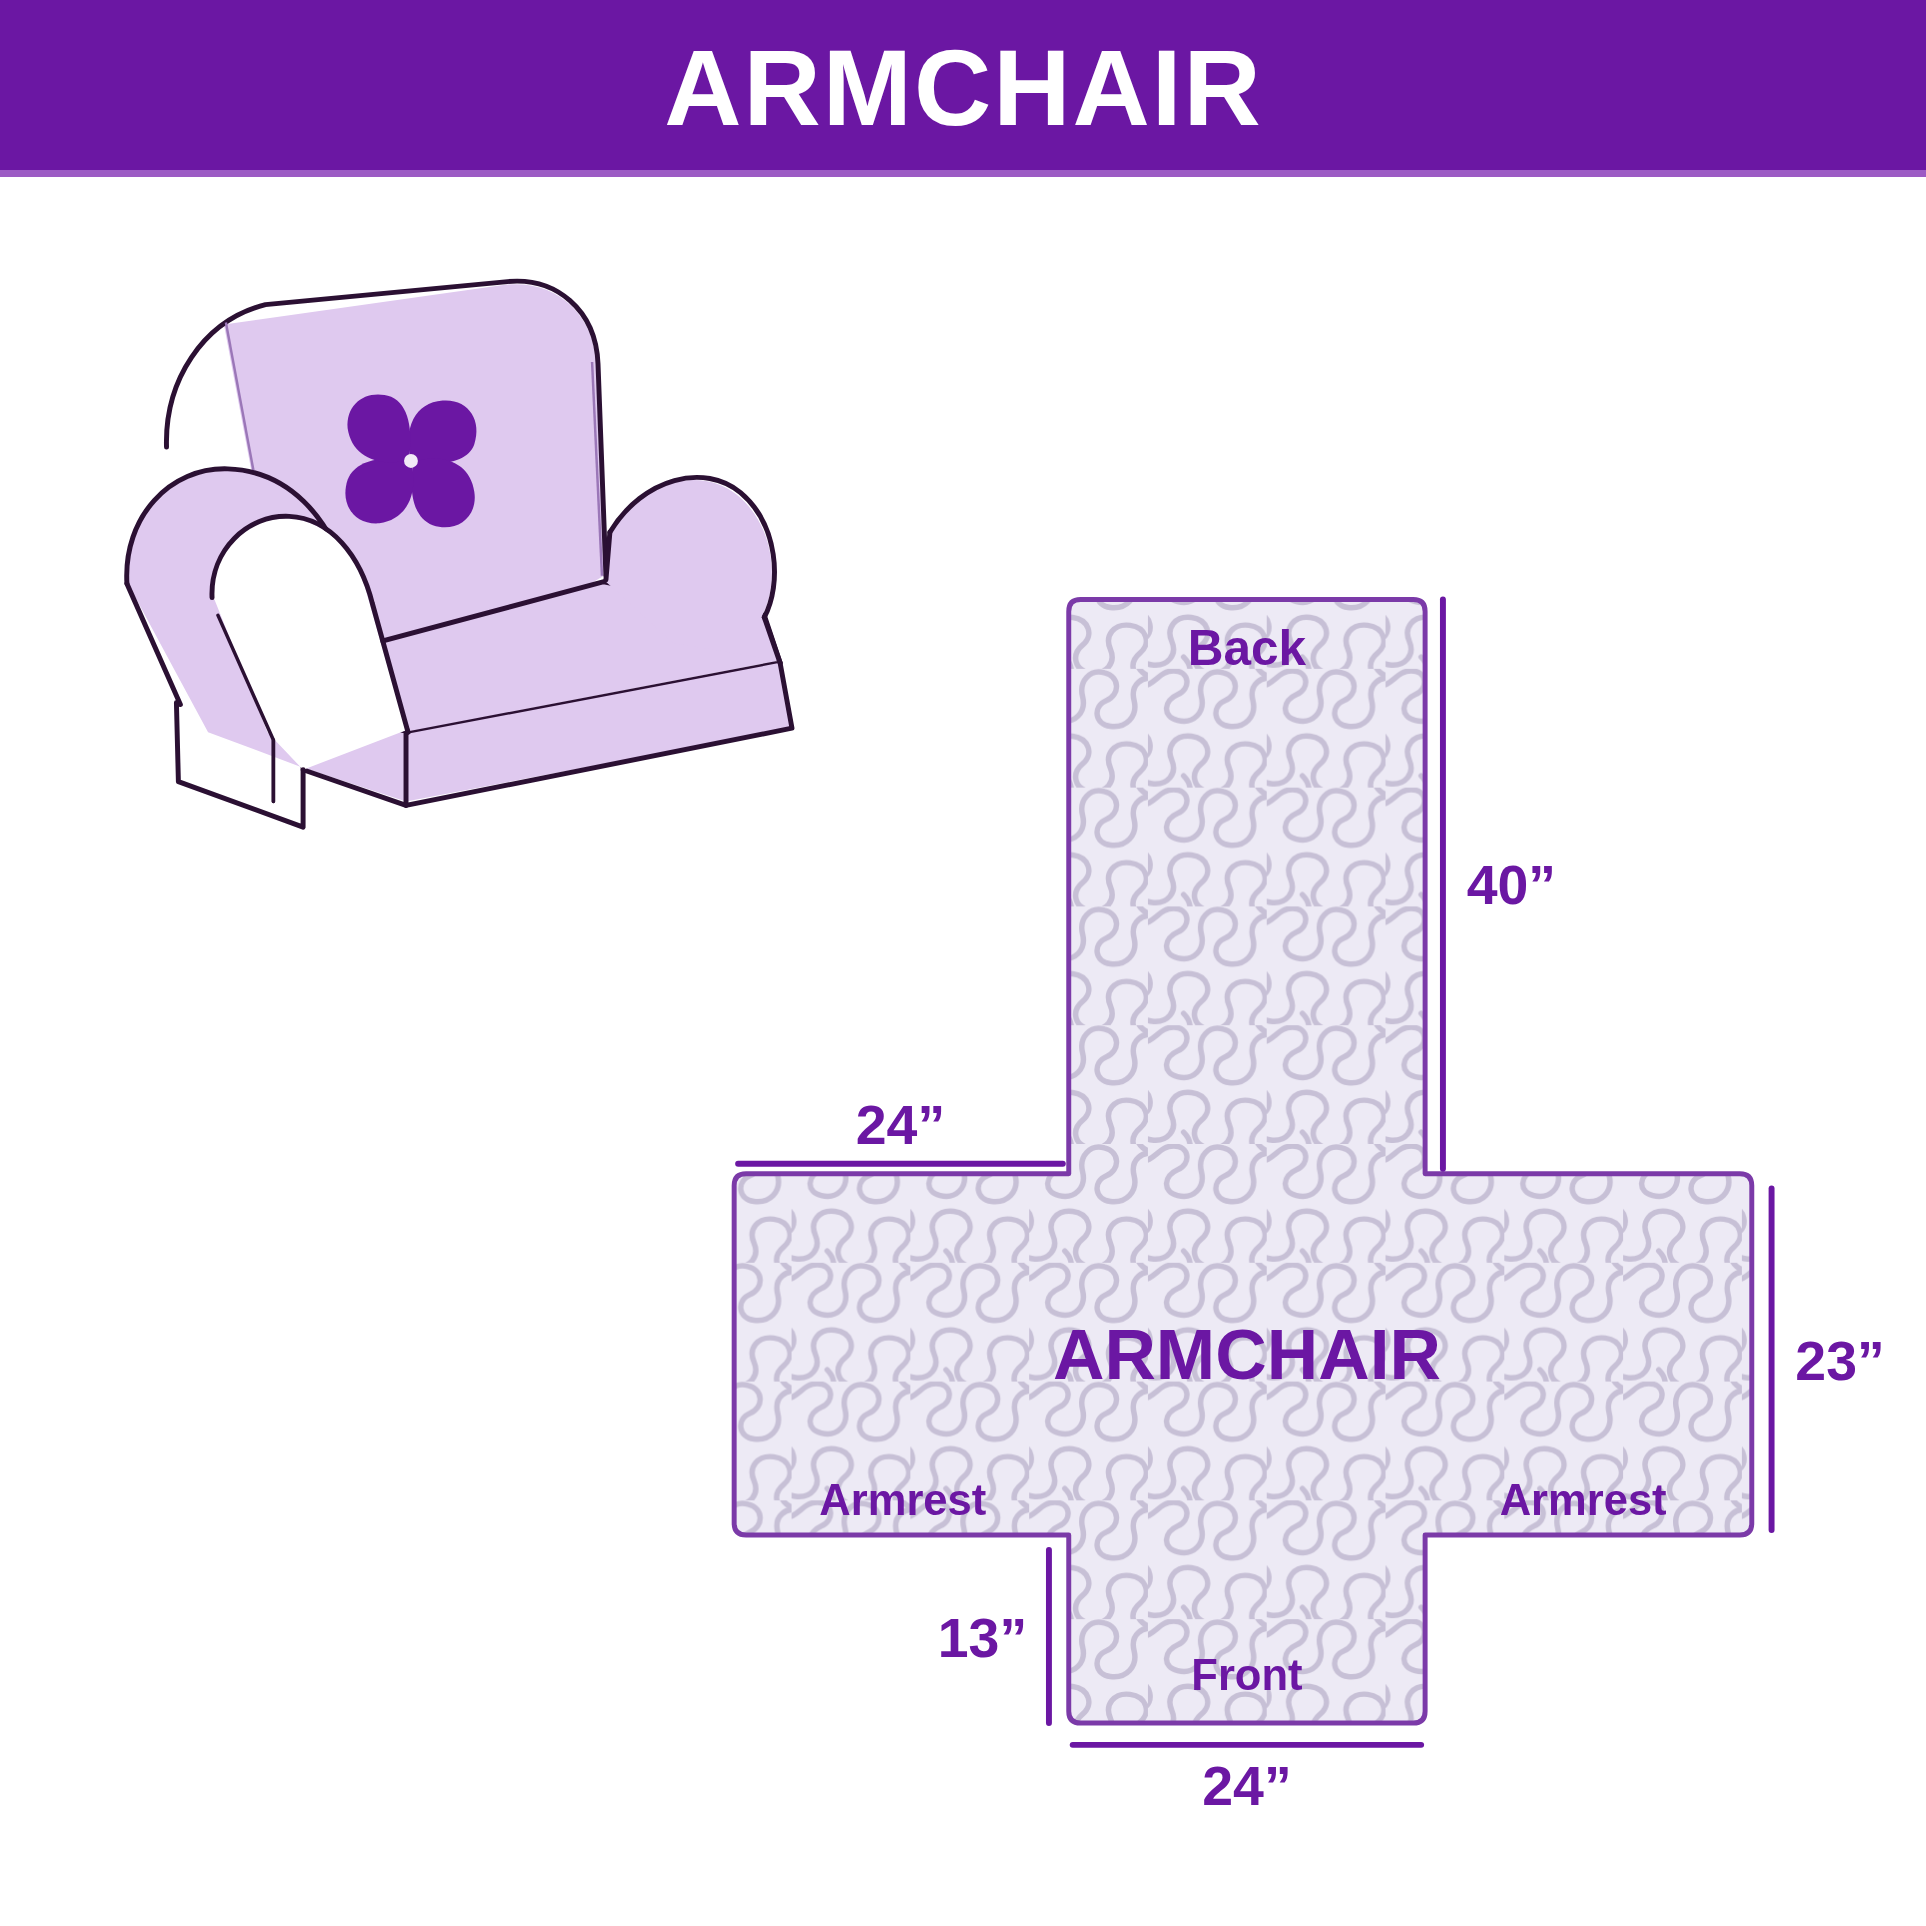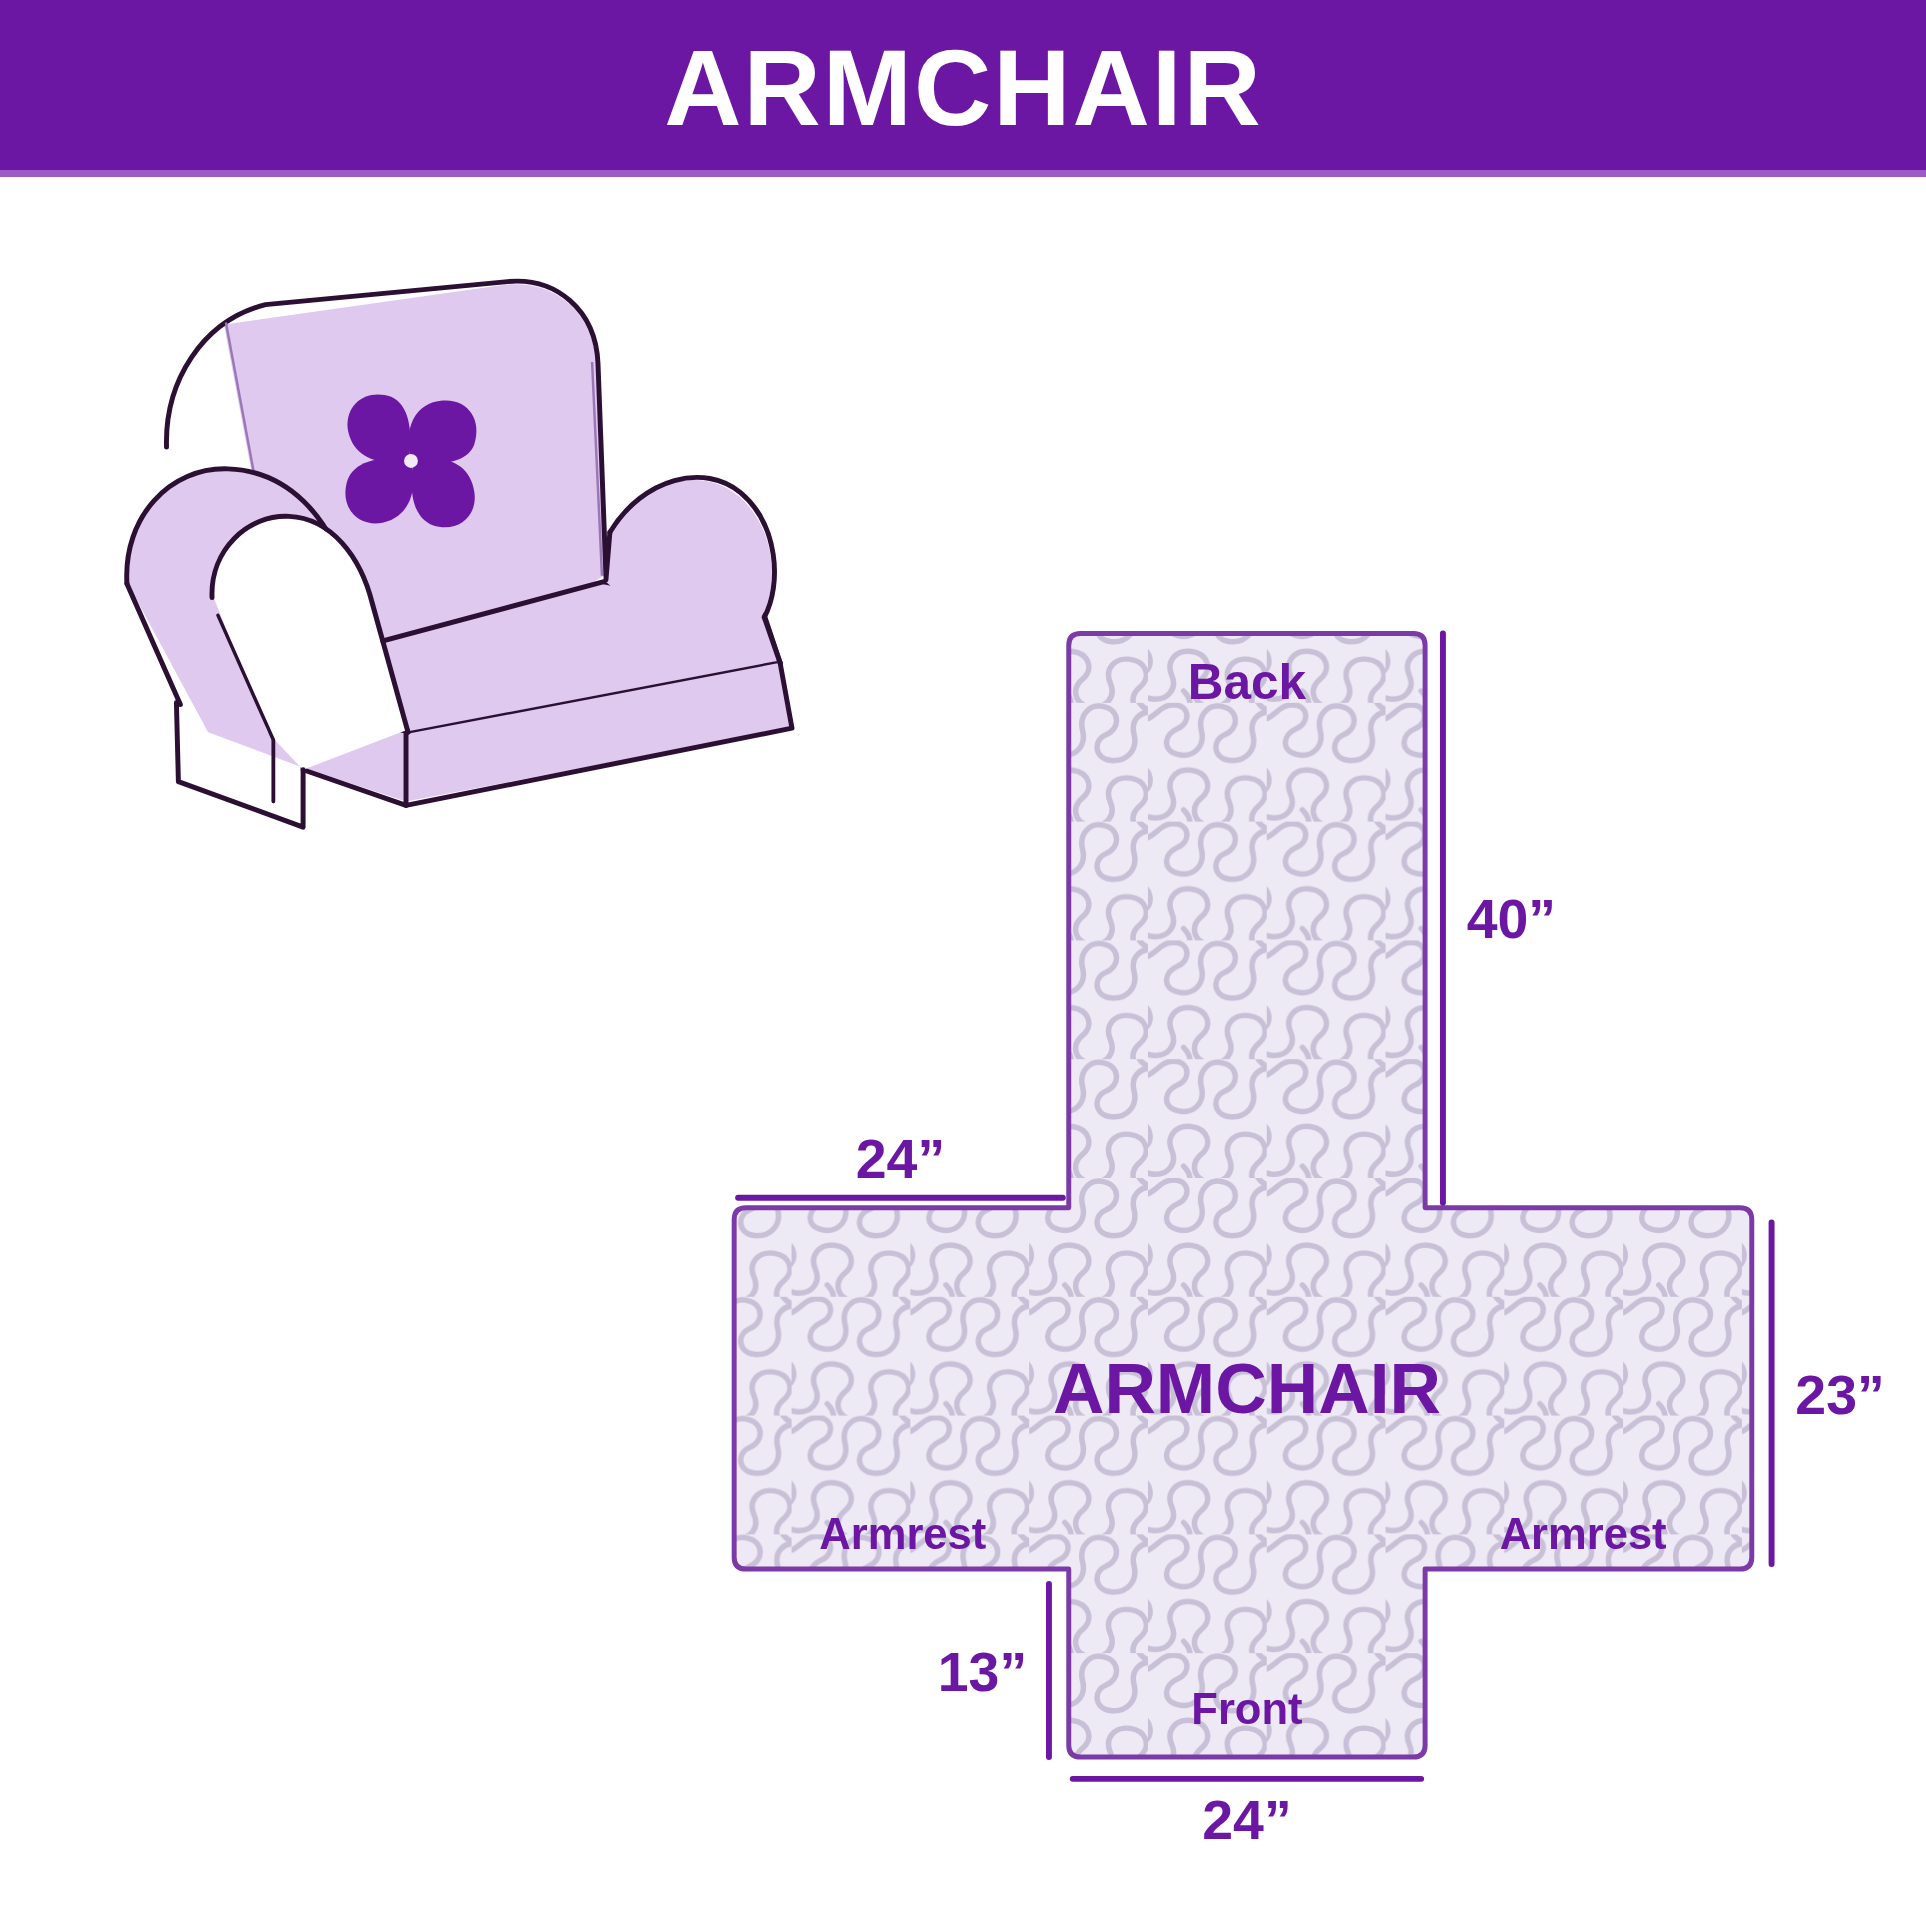--- a/index.html
+++ b/index.html
@@ -56,21 +56,21 @@
     top: 267px;
     width: 693px;
     height: 574px;
   }
   #armchair-illustration svg { display: block; }
 
   
   #cross-diagram {
     position: absolute;
     left: 554px;
-    top: 584px;
+    top: 550px;
     width: 1372px;
     height: 1287px;
   }
   #cross-diagram svg { display: block; }
 
   .dim-text {
     font-family: "Liberation Sans", sans-serif;
     font-weight: bold;
     fill: #6B17A3;
   }

